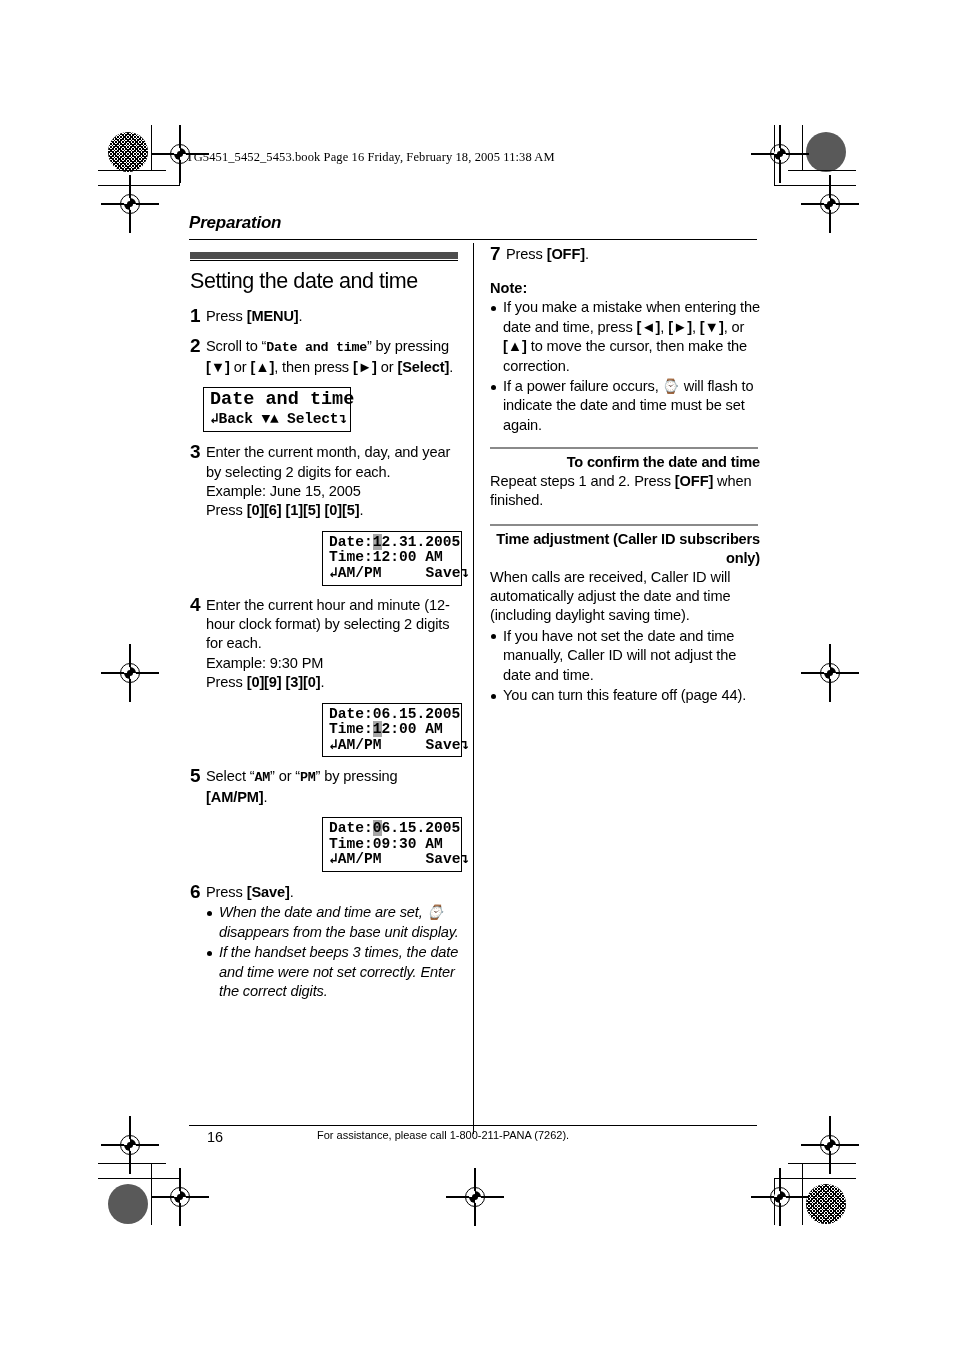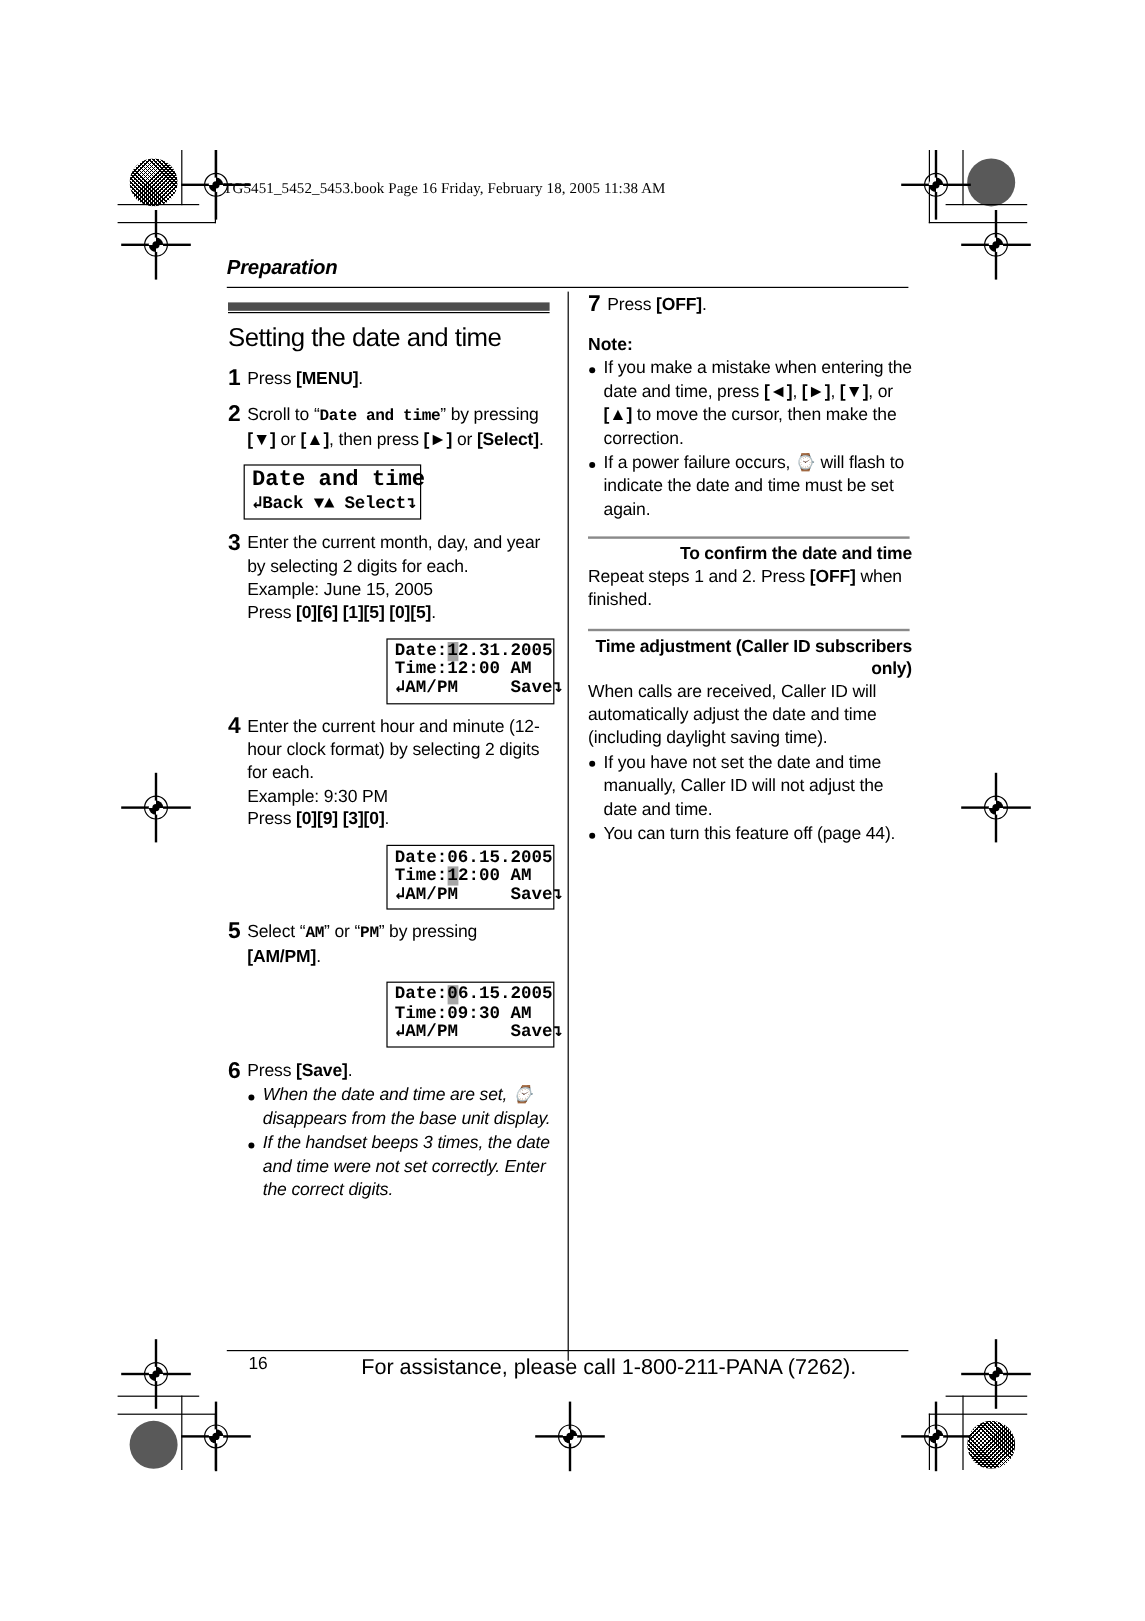--- a/index.html
+++ b/index.html
@@ -52,21 +52,21 @@
     font-size:17px;font-weight:bold;font-style:italic;letter-spacing:-.2px;
   }
   .rule-head{position:absolute;left:189px;top:239px;width:568px;height:1.4px;background:#000;}
 
   
   .coldiv{position:absolute;left:473px;top:243px;width:1.3px;height:891px;background:#000;}
 
   
   .rule-foot{position:absolute;left:189px;top:1125px;width:568px;height:1.4px;background:#000;}
   .pagenum{position:absolute;left:207px;top:1129px;font-size:14.5px;}
-  .footnote{position:absolute;left:301px;top:1129px;font-size:18px;white-space:nowrap;}
+  .footnote{position:absolute;left:317px;top:1129px;font-size:11px;white-space:nowrap;}
 
   
   .colL{position:absolute;left:190px;top:252px;width:272px;}
   .colR{position:absolute;left:490px;top:244px;width:270px;}
 
   .topbar{width:268px;height:7px;background:#4d4d4d;margin-bottom:1px;}
   .topbar2{width:268px;height:1.4px;background:#000;margin-bottom:9px;}
 
   h1.title{
     font-size:21.5px;font-weight:normal;margin:0 0 12px 0;letter-spacing:-.45px;line-height:1.1;

